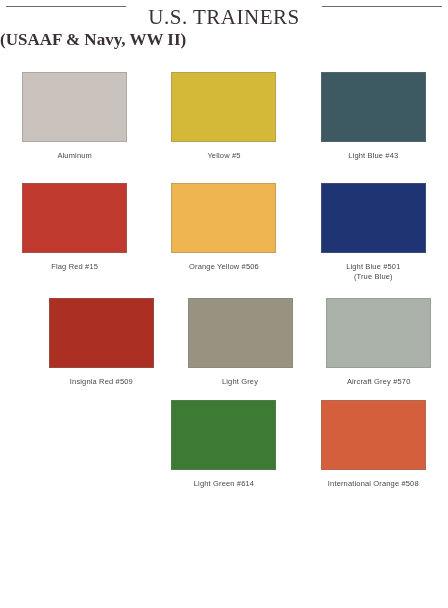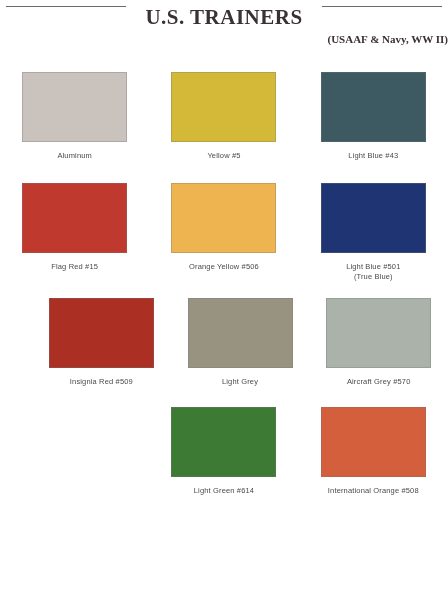--- a/index.html
+++ b/index.html
@@ -27,33 +27,33 @@
     top: 6px;
     height: 0;
     border-top: 1px solid #6b6b6b;
   }
   .rule-left  { left: 6px;  width: 120px; }
   .rule-right { right: 6px; width: 120px; }
 
   .title {
     text-align: center;
     font-family: "Liberation Serif", serif;
-    font-weight: bold;
+    font-weight: normal;
     font-size: 21px;
     letter-spacing: 0.5px;
     color: #3a3036;
     margin: 0;
     line-height: 24px;
     padding-top: 1px;
   }
   .subtitle {
-    text-align: right;
+    text-align: left;
     font-family: "Liberation Serif", serif;
     font-weight: bold;
-    font-size: 11px;
+    font-size: 17px;
     color: #3a3036;
     margin: 0;
     line-height: 15px;
     padding-top: 3px;
   }
 
   
   .grid {
     padding: 16px 0 0 0;
   }
@@ -82,21 +82,21 @@
     font-size: 7.5px;
     color: #4a4a4a;
     text-align: center;
     line-height: 10px;
     letter-spacing: 0.15px;
     white-space: pre-line;
   }
 
   .row-1 { margin-bottom: 22px; }
   .row-2 { margin-bottom: 16px; }
-  .row-3 { margin-bottom: 20px; padding-left: 32px; }
+  .row-3 { margin-bottom: 13px; padding-left: 32px; }
 </style>
 </head>
 <body>
 
 <div class="header">
   <div class="rule rule-left"></div>
   <div class="rule rule-right"></div>
   <h1 class="title">U.S. TRAINERS</h1>
   <div class="subtitle">(USAAF &amp; Navy, WW II)</div>
 </div>

